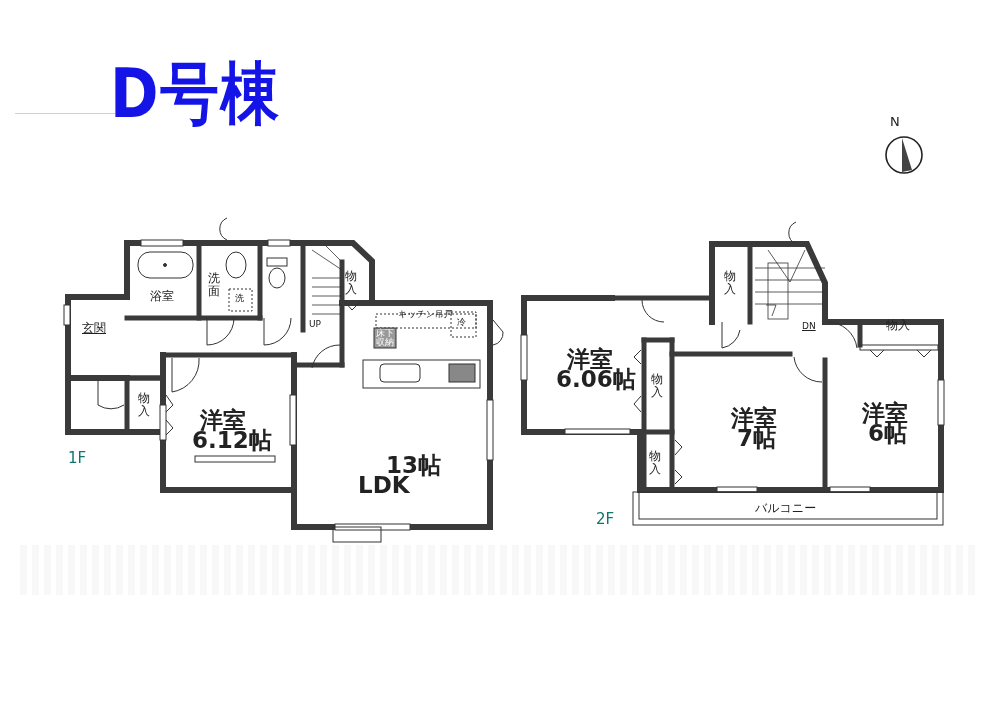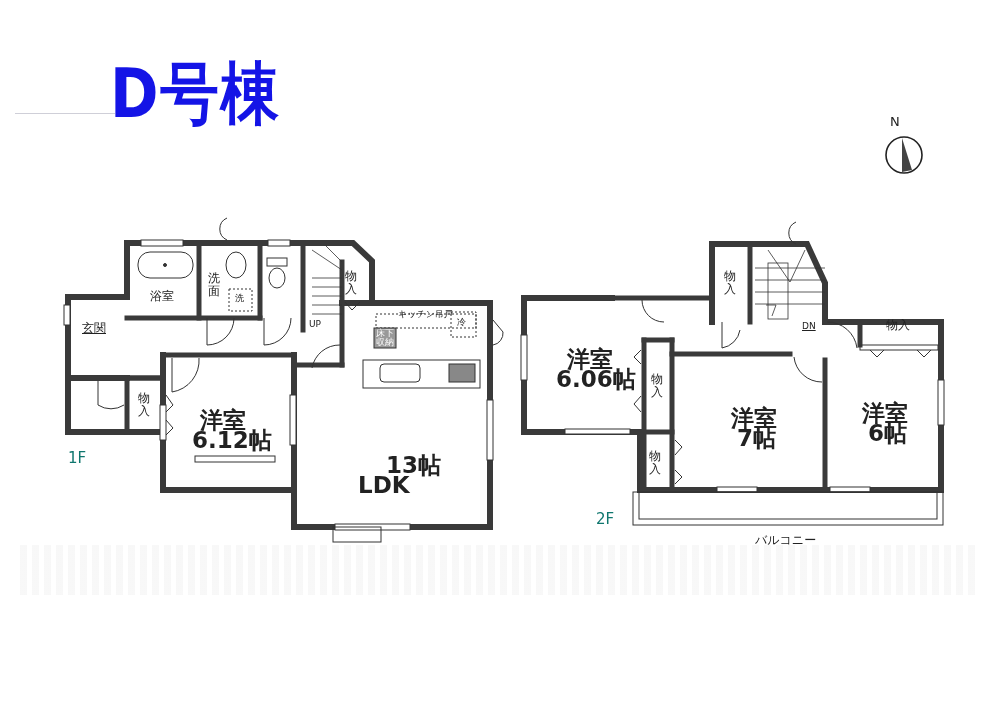--- a/index.html
+++ b/index.html
@@ -195,14 +195,14 @@
 <div class="lbl room" style="left:862px;top:401px;">洋室</div>
 <div class="lbl room" style="left:868px;top:421px;">6帖</div>
 <div class="lbl small" style="left:724px;top:270px;">物
 入</div>
 <div class="lbl small" style="left:651px;top:373px;">物
 入</div>
 <div class="lbl small" style="left:649px;top:450px;">物
 入</div>
 <div class="lbl small" style="left:886px;top:319px;">物入</div>
 <div class="lbl tiny" style="left:802px;top:322px;text-decoration:underline;">DN</div>
-<div class="lbl small" style="left:755px;top:502px;margin-top:32px;">バルコニー</div>
+<div class="lbl small" style="left:755px;top:502px;">バルコニー</div>
 <div class="floor" style="left:596px;top:510px;">2F</div>
 
 </body></html>

